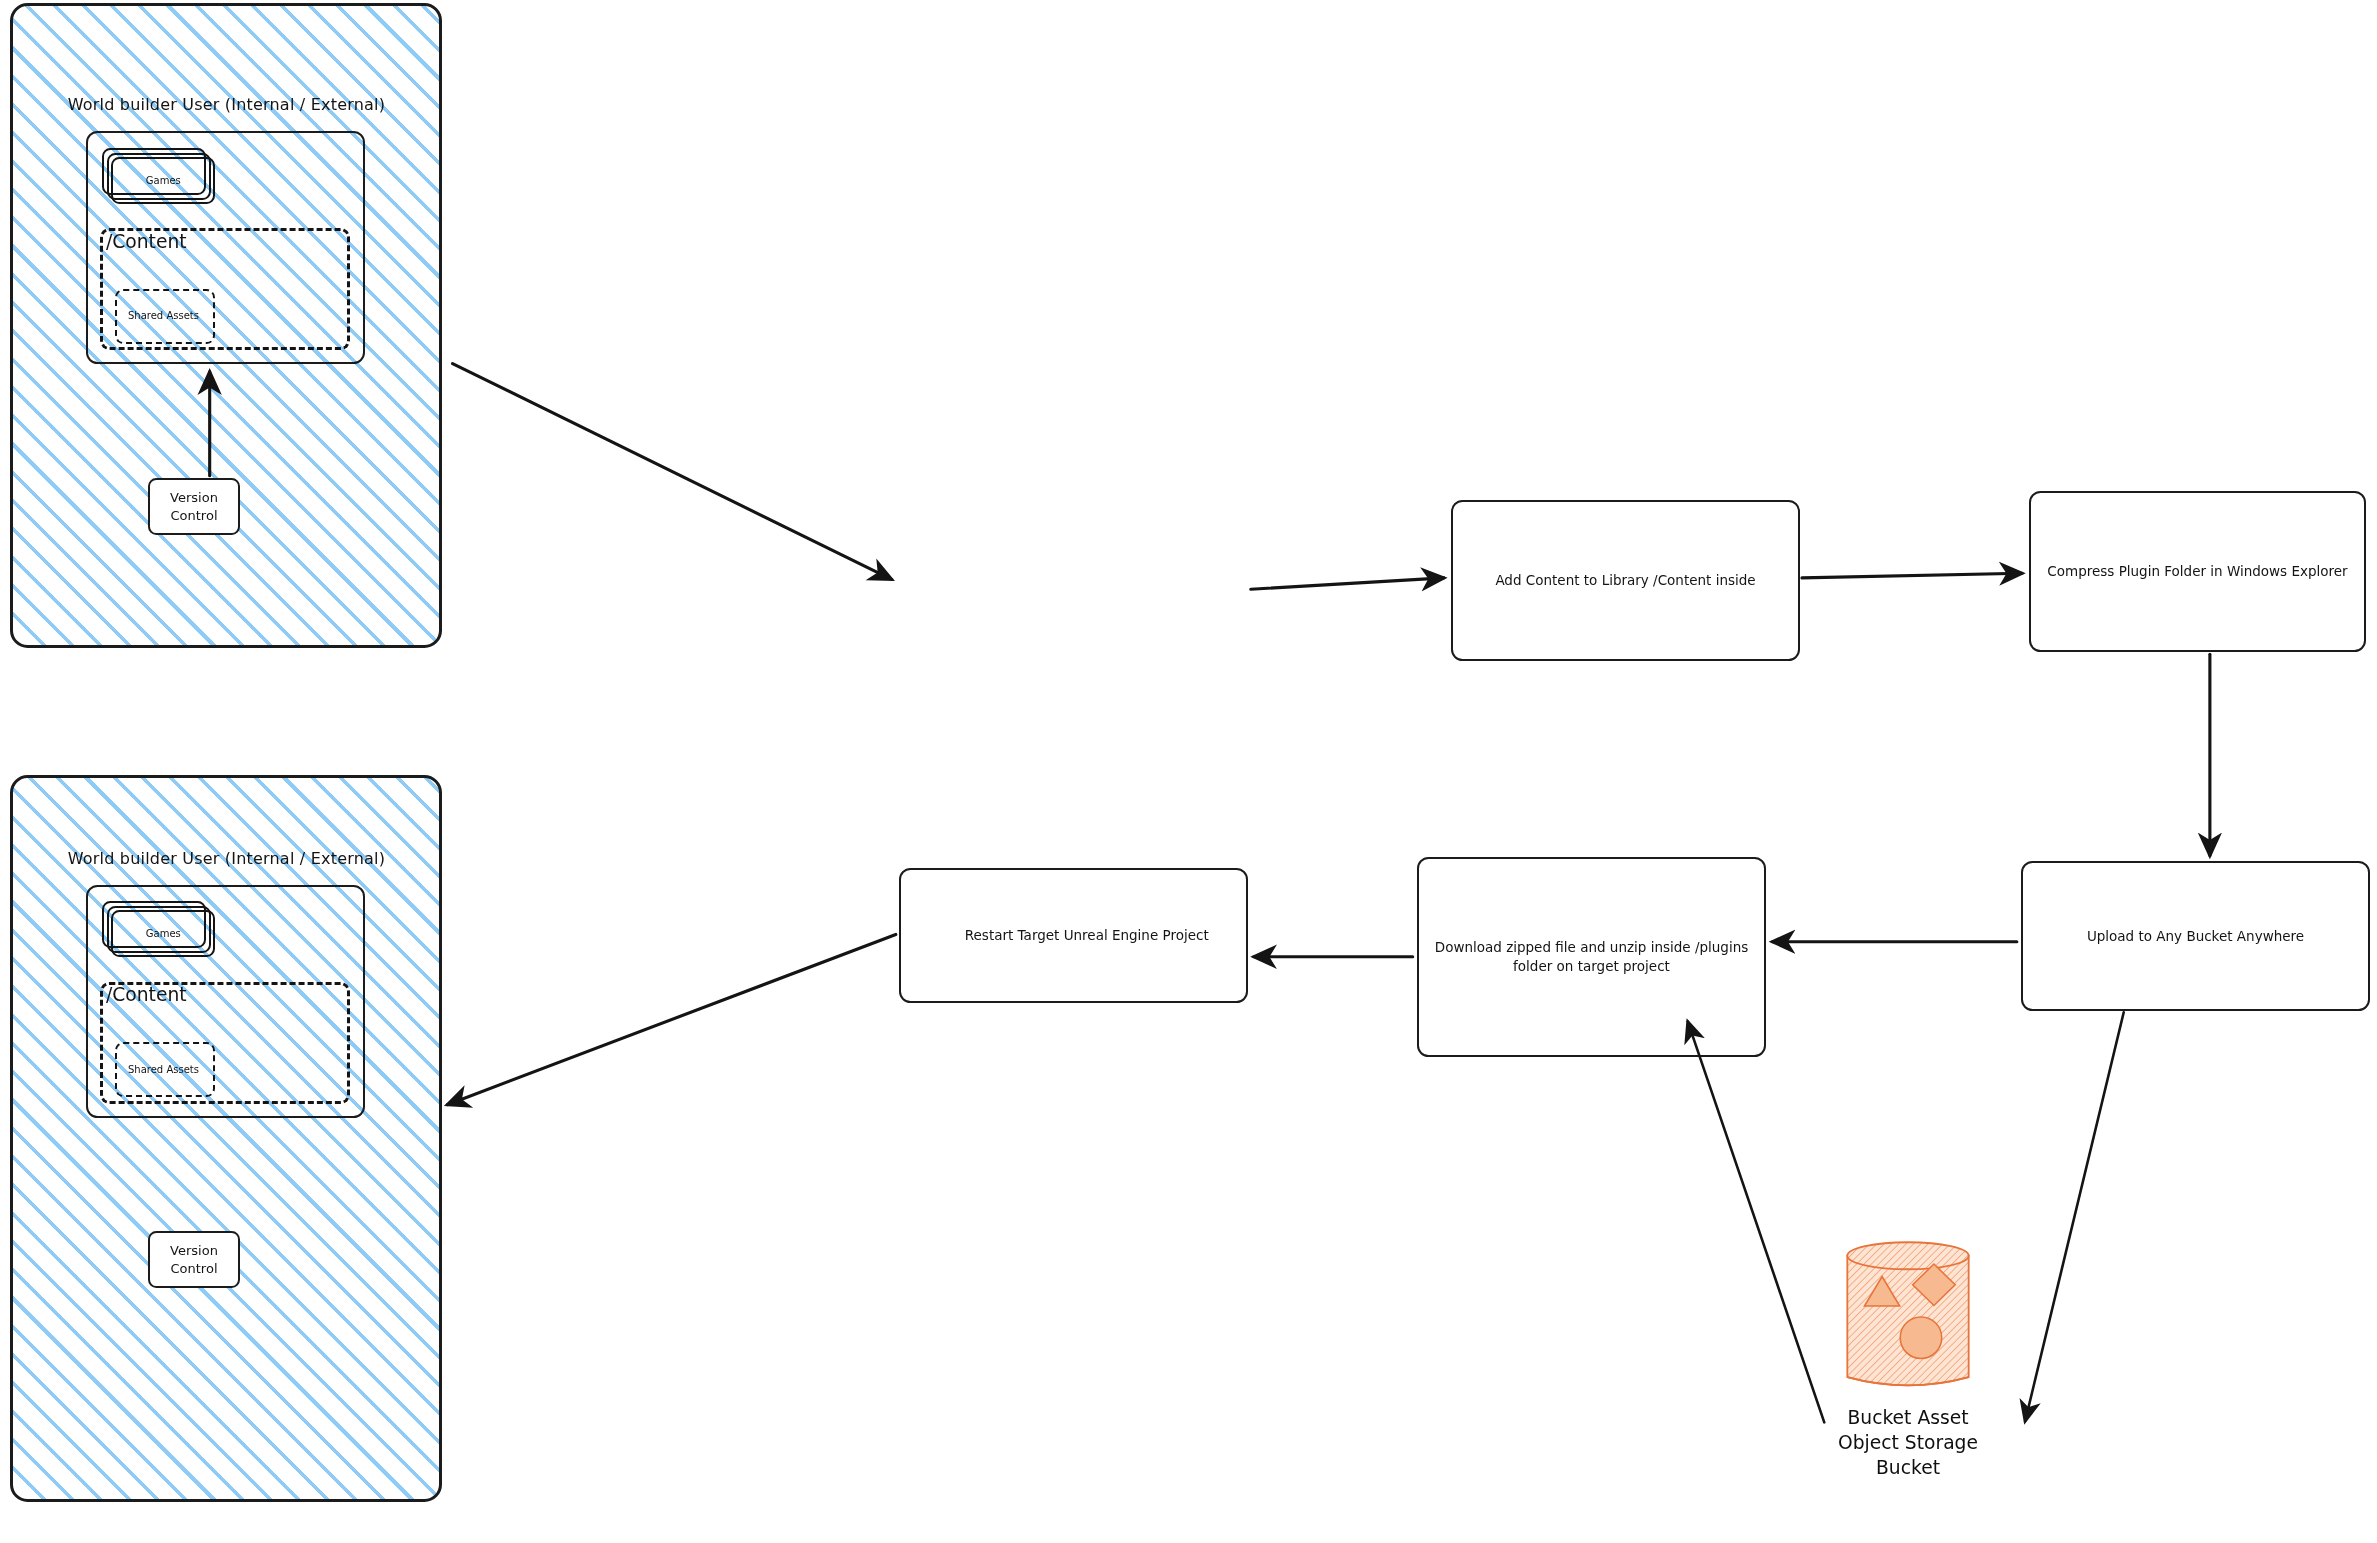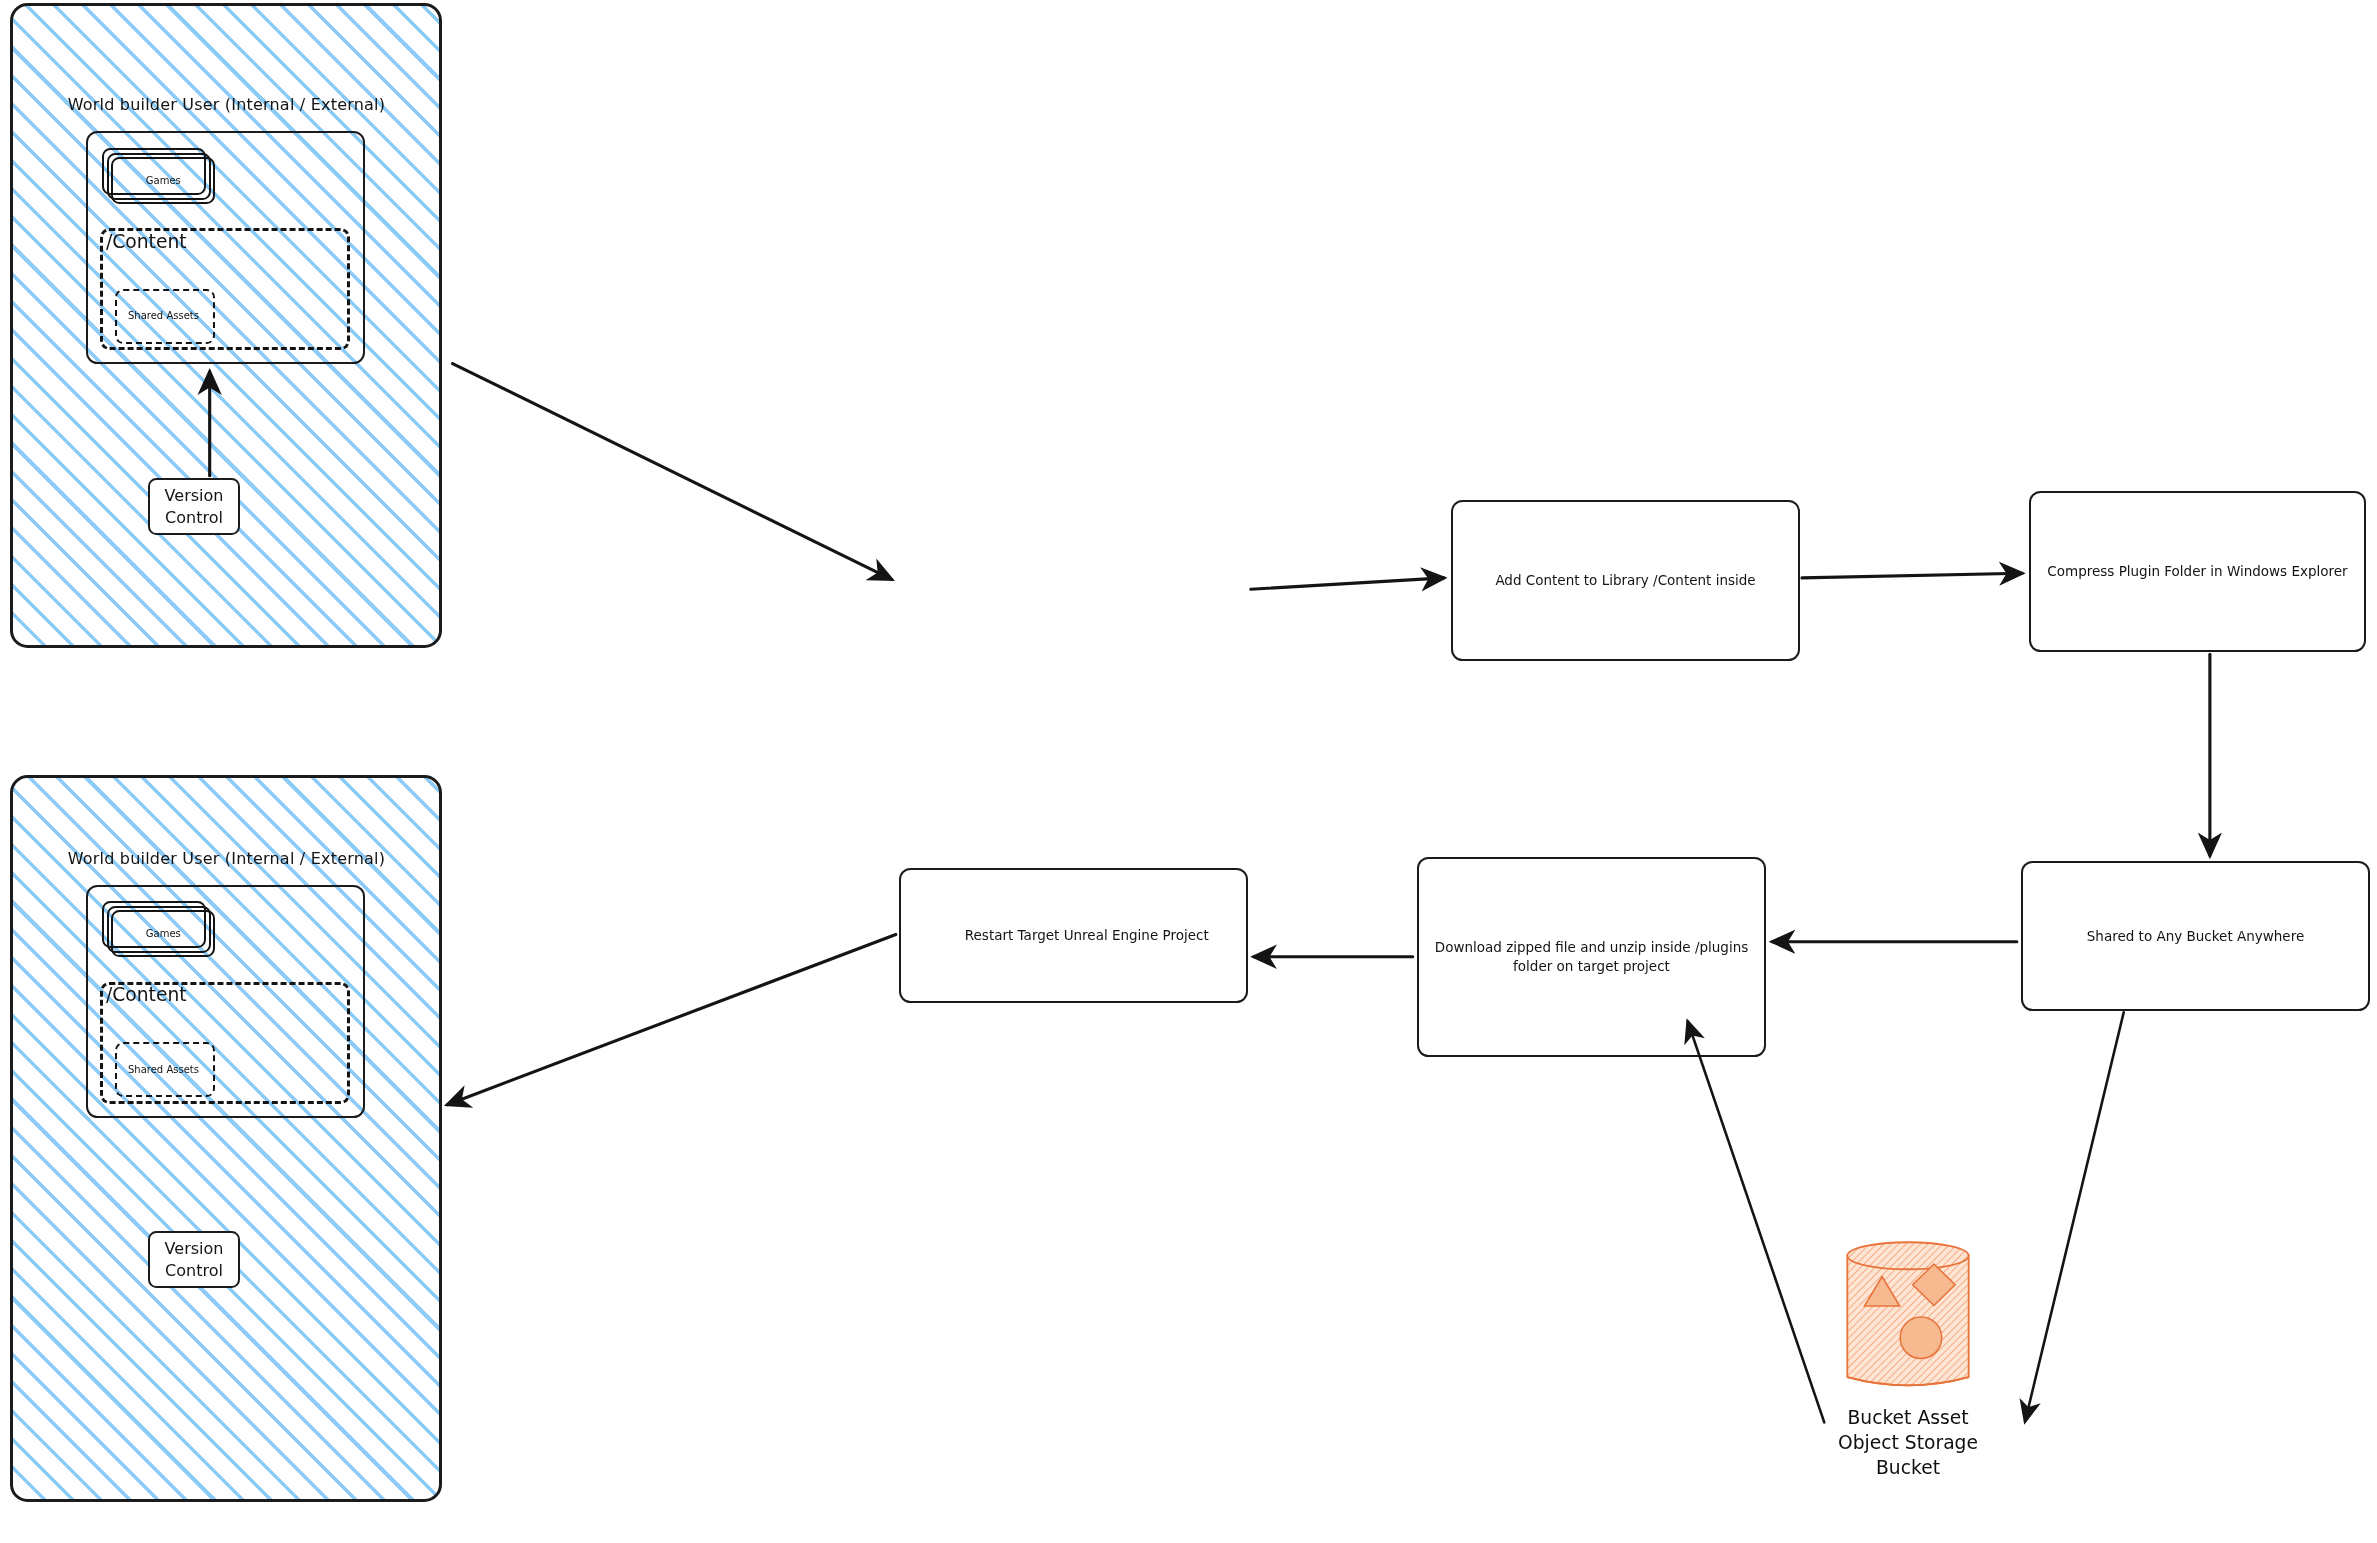--- a/index.html
+++ b/index.html
@@ -103,21 +103,21 @@
   .vc-box {
     position: absolute;
     border: 2.6px solid #1b1b1b;
     border-radius: 8.3px;
     background: #ffffff;
     box-sizing: border-box;
     display: flex;
     align-items: center;
     justify-content: center;
     text-align: center;
-    font-size: 16px;
+    font-size: 13px;
     line-height: 1.32;
     color: #141414;
   }
 
   
   .flow-box {
     position: absolute;
     border: 2.6px solid #1b1b1b;
     border-radius: 11.4px;
     background: #ffffff;
@@ -221,21 +221,21 @@
       <span>Version</span><br>
       <span>Control</span>
     </span>
   </div>
 
 
   <div class="flow-box" style="left:1451px; top:500px; width:349px; height:161px;">Add Content to Library /Content inside</div>
 
   <div class="flow-box" style="left:2029px; top:491px; width:337px; height:161px;">Compress Plugin Folder in Windows Explorer</div>
 
-  <div class="flow-box" style="left:2021px; top:861px; width:349px; height:150px;">Shared to Any Bucket Anywhere</div>
+  <div class="flow-box" style="left:2021px; top:861px; width:349px; height:150px;">Upload to Any Bucket Anywhere</div>
 
   <div class="flow-box" style="left:1417px; top:857px; width:349px; height:200px;">Download zipped file and unzip inside /plugins folder on target project</div>
 
   <div class="flow-box" style="left:899px; top:868px; width:349px; height:135px;padding-left:40px;">Restart Target Unreal Engine Project</div>
 
   <div class="bucket-wrap" style="left:1838px; top:1238px; width:140px; height:161px;">
     <svg width="140" height="161" viewBox="0 0 270 310">
       <defs>
         <pattern id="orangeHatch" width="10" height="10" patternTransform="rotate(45)" patternUnits="userSpaceOnUse">
           <rect width="10" height="10" fill="#fde4d3"></rect>

